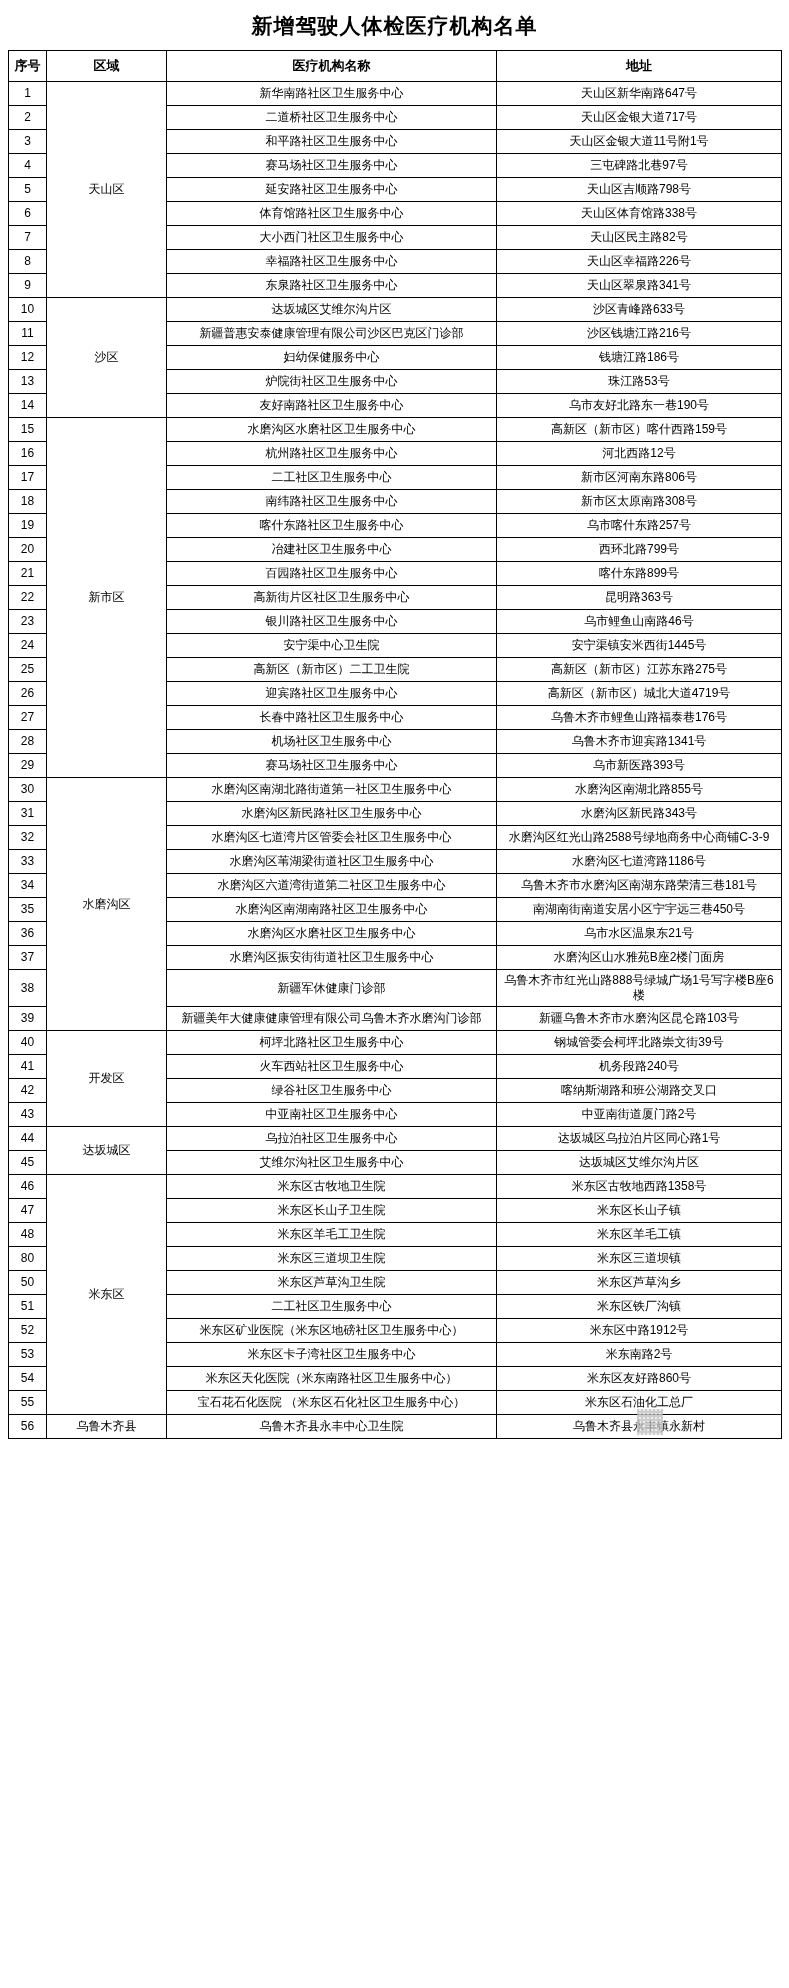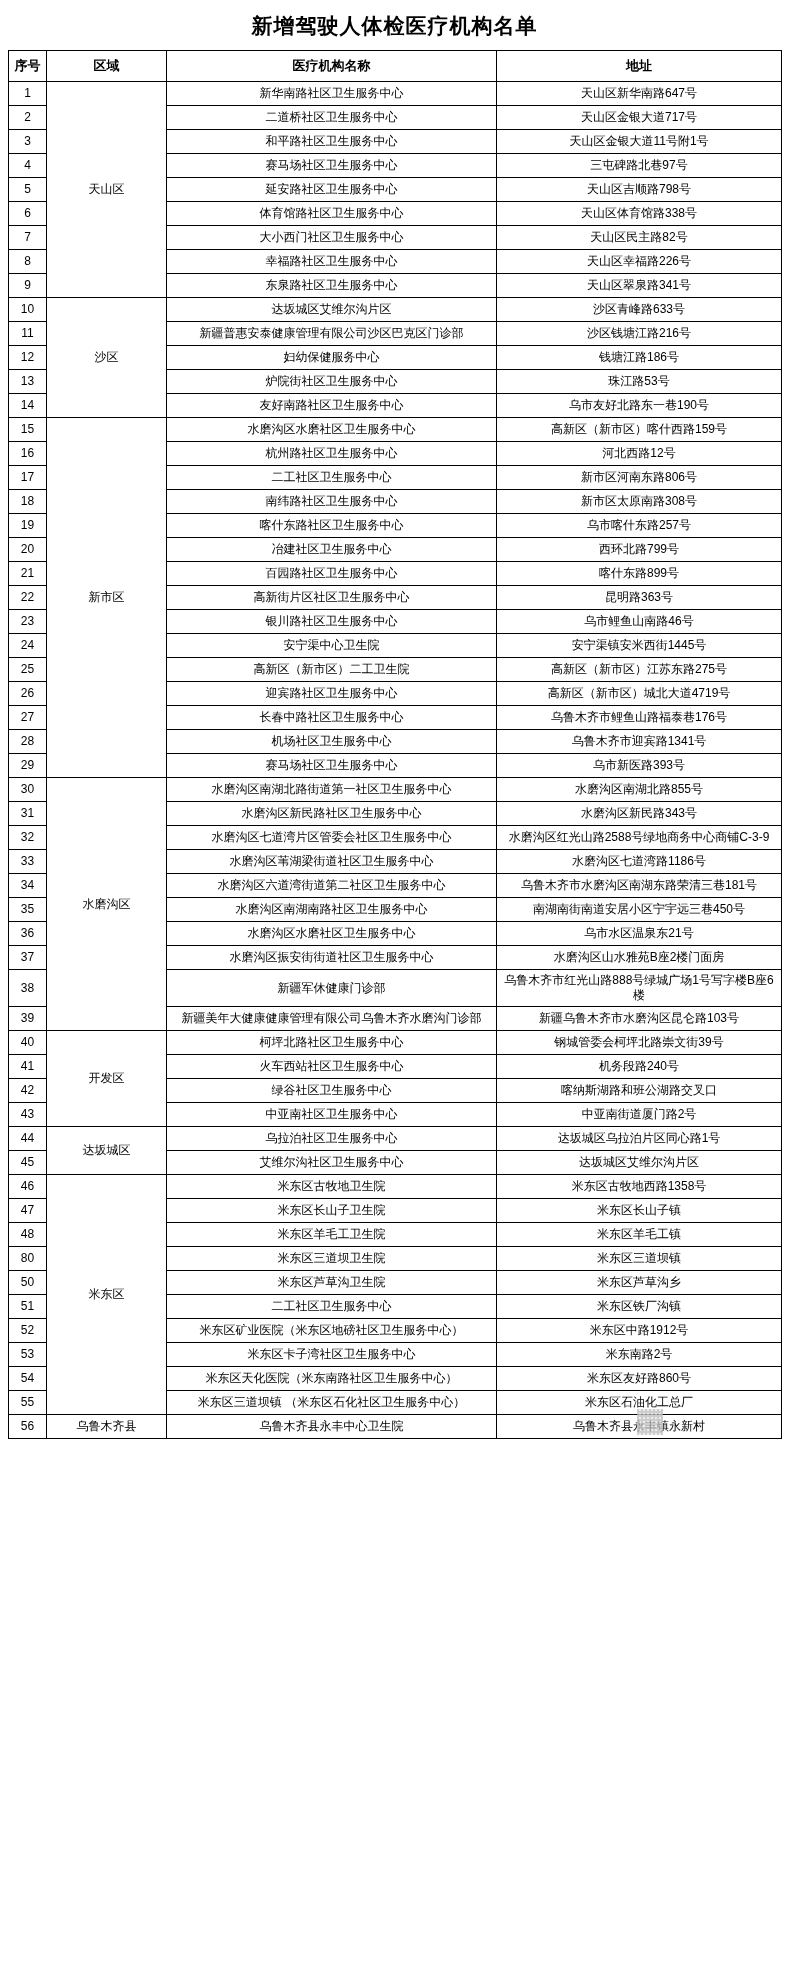--- a/index.html
+++ b/index.html
@@ -373,21 +373,21 @@
           <td class="name">米东区卡子湾社区卫生服务中心</td>
           <td class="addr">米东南路2号</td>
         </tr>
         <tr class="row-h1">
           <td class="idx">54</td>
           <td class="name">米东区天化医院（米东南路社区卫生服务中心）</td>
           <td class="addr">米东区友好路860号</td>
         </tr>
         <tr class="row-h1">
           <td class="idx">55</td>
-          <td class="name">米东区三道坝镇 （米东区石化社区卫生服务中心）</td>
+          <td class="name">宝石花石化医院 （米东区石化社区卫生服务中心）</td>
           <td class="addr">米东区石油化工总厂</td>
         </tr>
         <tr class="row-h1">
           <td class="idx">56</td>
           <td class="area" rowspan="1">乌鲁木齐县</td>
           <td class="name">乌鲁木齐县永丰中心卫生院</td>
           <td class="addr">乌鲁木齐县永丰镇永新村</td>
         </tr>
       </tbody>
   </table>

